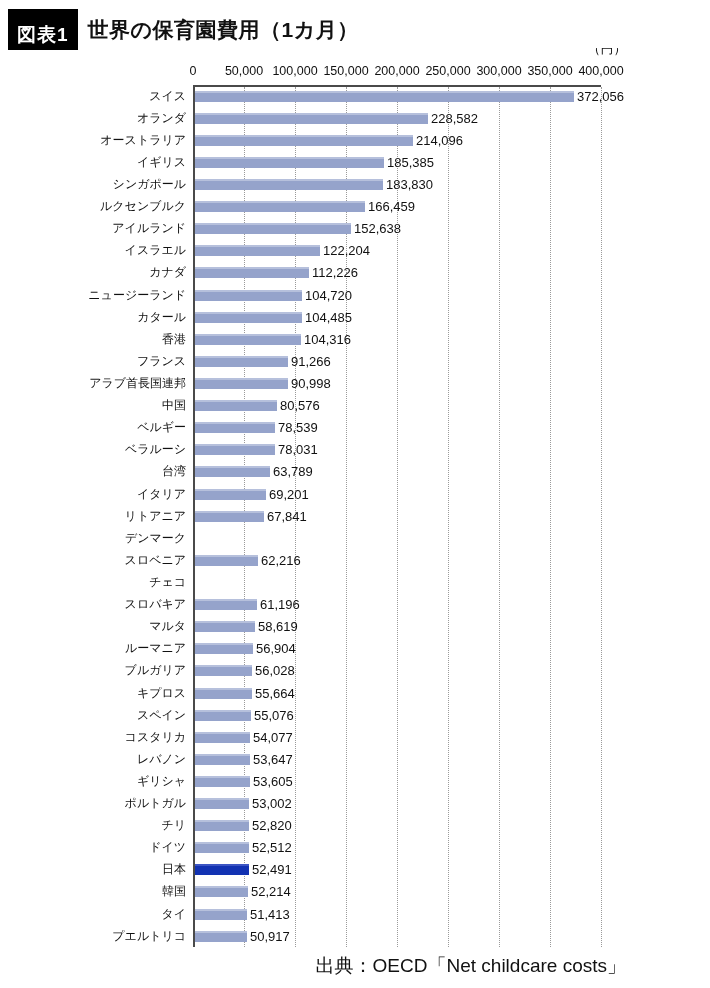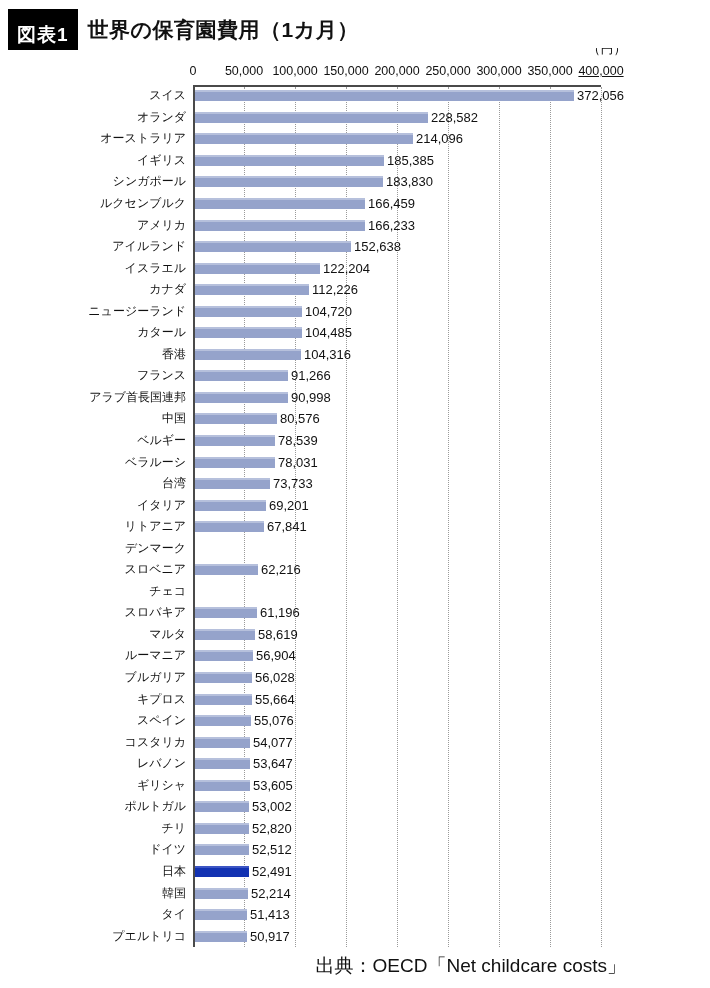--- a/index.html
+++ b/index.html
@@ -146,21 +146,21 @@
   </div>
   <div id="xticks">
       <span class="xtick" style="left: 193px;">0</span>
       <span class="xtick" style="left: 244px;">50,000</span>
       <span class="xtick" style="left: 295px;">100,000</span>
       <span class="xtick" style="left: 346px;">150,000</span>
       <span class="xtick" style="left: 397px;">200,000</span>
       <span class="xtick" style="left: 448px;">250,000</span>
       <span class="xtick" style="left: 499px;">300,000</span>
       <span class="xtick" style="left: 550px;">350,000</span>
-      <span class="xtick" style="left: 601px; text-decoration: underline;">400,000</span>
+      <span class="xtick" style="left: 601px;">400,000</span>
     </div>
   <div class="plot" id="plot">
       <div class="gridline" style="left: 49px;"></div>
       <div class="gridline" style="left: 100px;"></div>
       <div class="gridline" style="left: 151px;"></div>
       <div class="gridline" style="left: 202px;"></div>
       <div class="gridline" style="left: 253px;"></div>
       <div class="gridline" style="left: 304px;"></div>
       <div class="gridline" style="left: 355px;"></div>
       <div class="gridline" style="left: 406px;"></div>
@@ -202,27 +202,20 @@
         </div>
       </div>
       <div class="row">
         <div class="row-label">ルクセンブルク</div>
         <div class="track">
           <div class="bar" style="width: 170px; background: linear-gradient(rgb(182, 192, 220) 0px, rgb(182, 192, 220) 2px, rgb(149, 163, 203) 2px);"></div>
           <span class="val">166,459</span>
         </div>
       </div>
       <div class="row">
-        <div class="row-label">アメリカ</div>
-        <div class="track">
-          <div class="bar" style="width: 170px; background: linear-gradient(rgb(182, 192, 220) 0px, rgb(182, 192, 220) 2px, rgb(149, 163, 203) 2px);"></div>
-          <span class="val">166,233</span>
-        </div>
-      </div>
-      <div class="row">
         <div class="row-label">アイルランド</div>
         <div class="track">
           <div class="bar" style="width: 156px; background: linear-gradient(rgb(182, 192, 220) 0px, rgb(182, 192, 220) 2px, rgb(149, 163, 203) 2px);"></div>
           <span class="val">152,638</span>
         </div>
       </div>
       <div class="row">
         <div class="row-label">イスラエル</div>
         <div class="track">
           <div class="bar" style="width: 125px; background: linear-gradient(rgb(182, 192, 220) 0px, rgb(182, 192, 220) 2px, rgb(149, 163, 203) 2px);"></div>
@@ -289,21 +282,21 @@
         <div class="row-label">ベラルーシ</div>
         <div class="track">
           <div class="bar" style="width: 80px; background: linear-gradient(rgb(182, 192, 220) 0px, rgb(182, 192, 220) 2px, rgb(149, 163, 203) 2px);"></div>
           <span class="val">78,031</span>
         </div>
       </div>
       <div class="row">
         <div class="row-label">台湾</div>
         <div class="track">
           <div class="bar" style="width: 75px; background: linear-gradient(rgb(182, 192, 220) 0px, rgb(182, 192, 220) 2px, rgb(149, 163, 203) 2px);"></div>
-          <span class="val">73,733</span>
+          <span class="val">63,789</span>
         </div>
       </div>
       <div class="row">
         <div class="row-label">イタリア</div>
         <div class="track">
           <div class="bar" style="width: 71px; background: linear-gradient(rgb(182, 192, 220) 0px, rgb(182, 192, 220) 2px, rgb(149, 163, 203) 2px);"></div>
           <span class="val">69,201</span>
         </div>
       </div>
       <div class="row">

